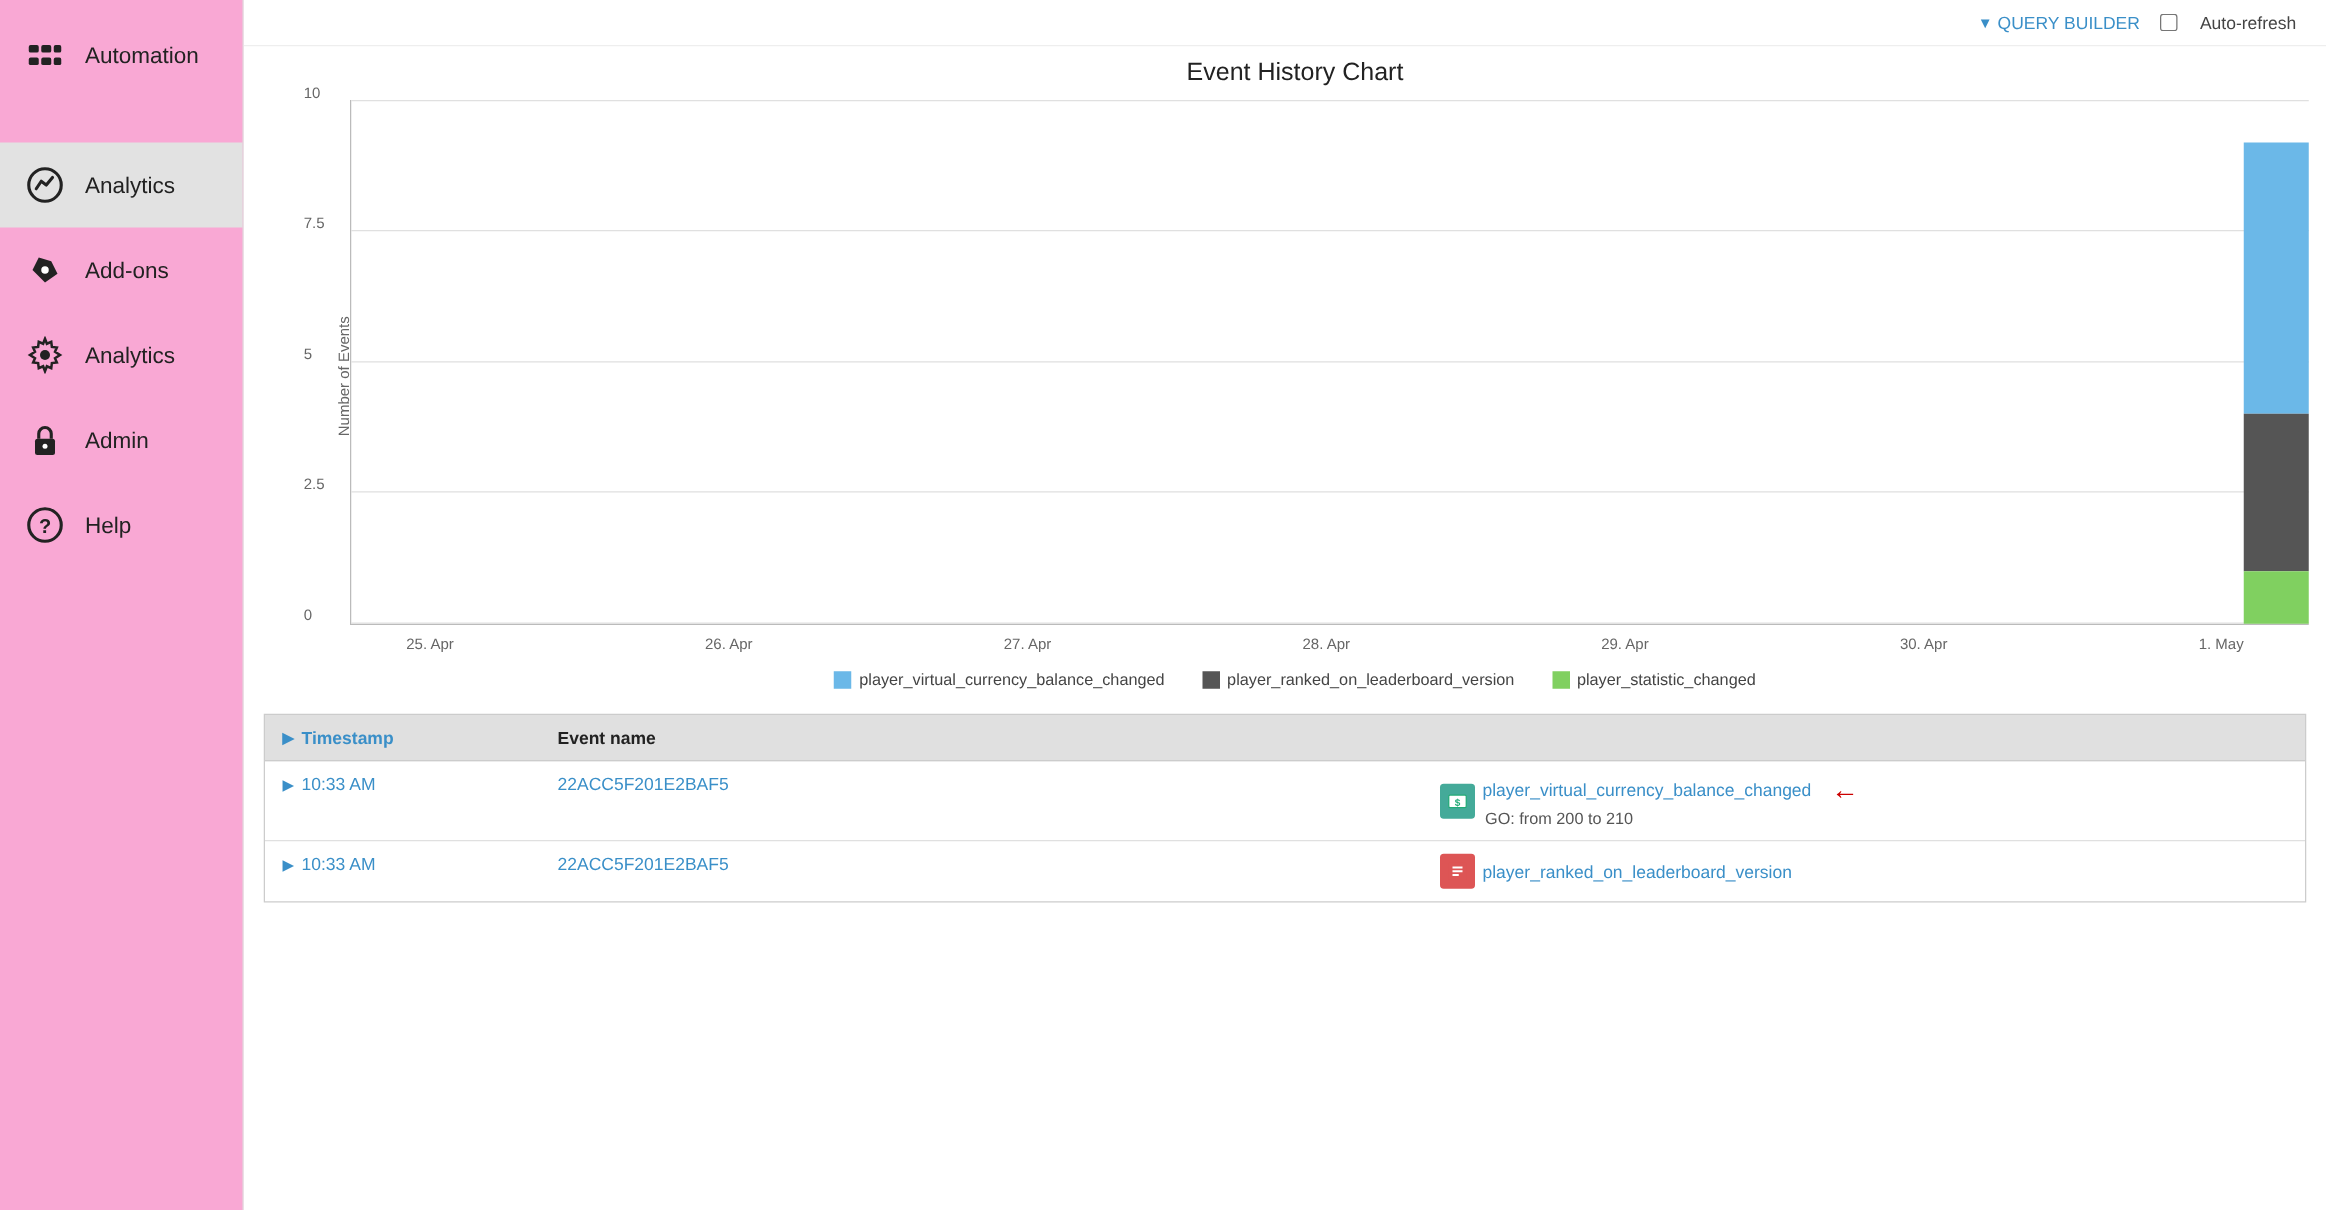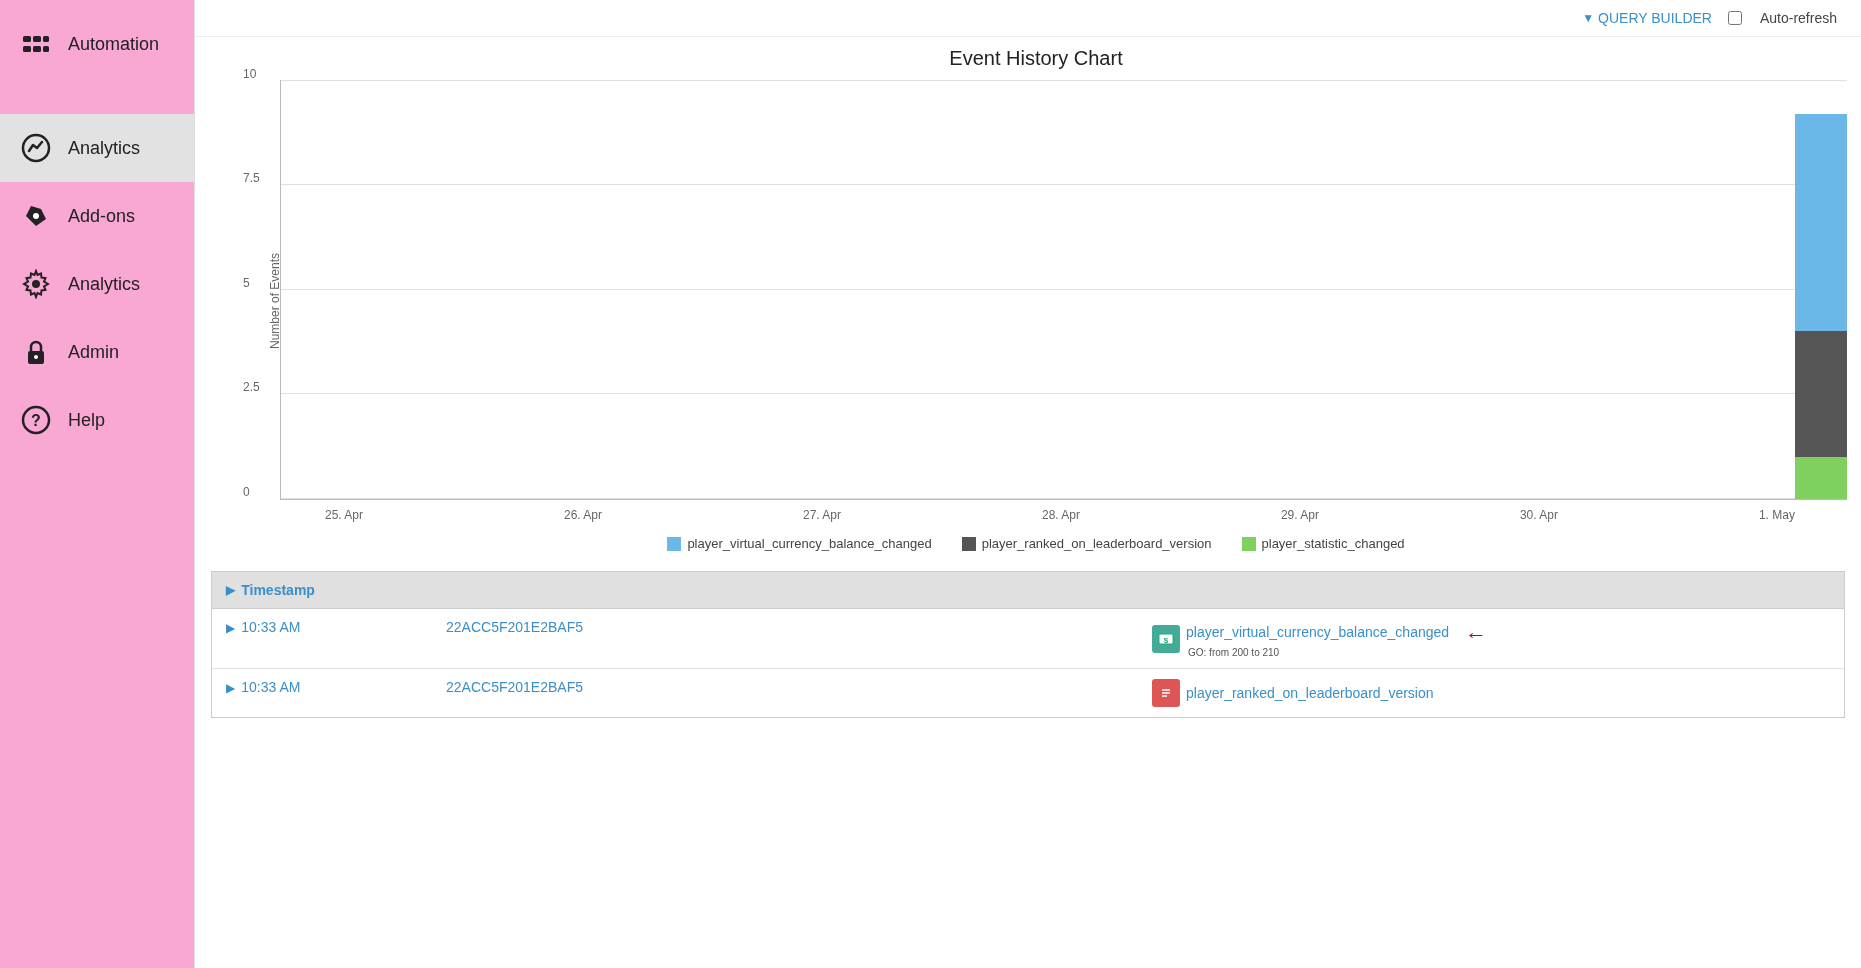--- a/index.html
+++ b/index.html
@@ -199,21 +199,21 @@
     }
     .cell-link { color: #3a8fc8; text-decoration: none; cursor: pointer; }
     .expand-arrow {
       color: #3a8fc8;
       font-size: 12px;
       margin-top: 2px;
       flex-shrink: 0;
     }
     .event-cell-content { display: flex; flex-direction: column; }
     .event-cell-top { display: flex; align-items: center; gap: 8px; }
-    .event-sub { font-size: 10px; color: #555; margin-top: 2px; padding-left: 2px; }
+    .event-sub { font-size: 13px; color: #555; margin-top: 2px; padding-left: 2px; }
     .red-arrow {
       color: #cc0000;
       font-size: 22px;
       margin-left: 8px;
     }
     .icon-currency {
       width: 28px;
       height: 28px;
       background: #4a9;
       border-radius: 3px;
@@ -378,20 +378,23 @@
     </div>
   </div>
 
   <div class="table-section">
 
     <div class="table-header">
       <div class="table-header-cell sortable">
         <span style="color:#3a8fc8;font-size:12px;">▶</span>
         <span>Timestamp</span>
       </div>
+      <div class="table-header-cell">
+        <span>Event name</span>
+      </div>
     </div>
 
     <div class="table-row">
       <div class="table-cell">
         <span class="expand-arrow">▶</span>
         <a class="cell-link">10:33 AM</a>
       </div>
       <div class="table-cell">
         <a class="cell-link">22ACC5F201E2BAF5</a>
       </div>

